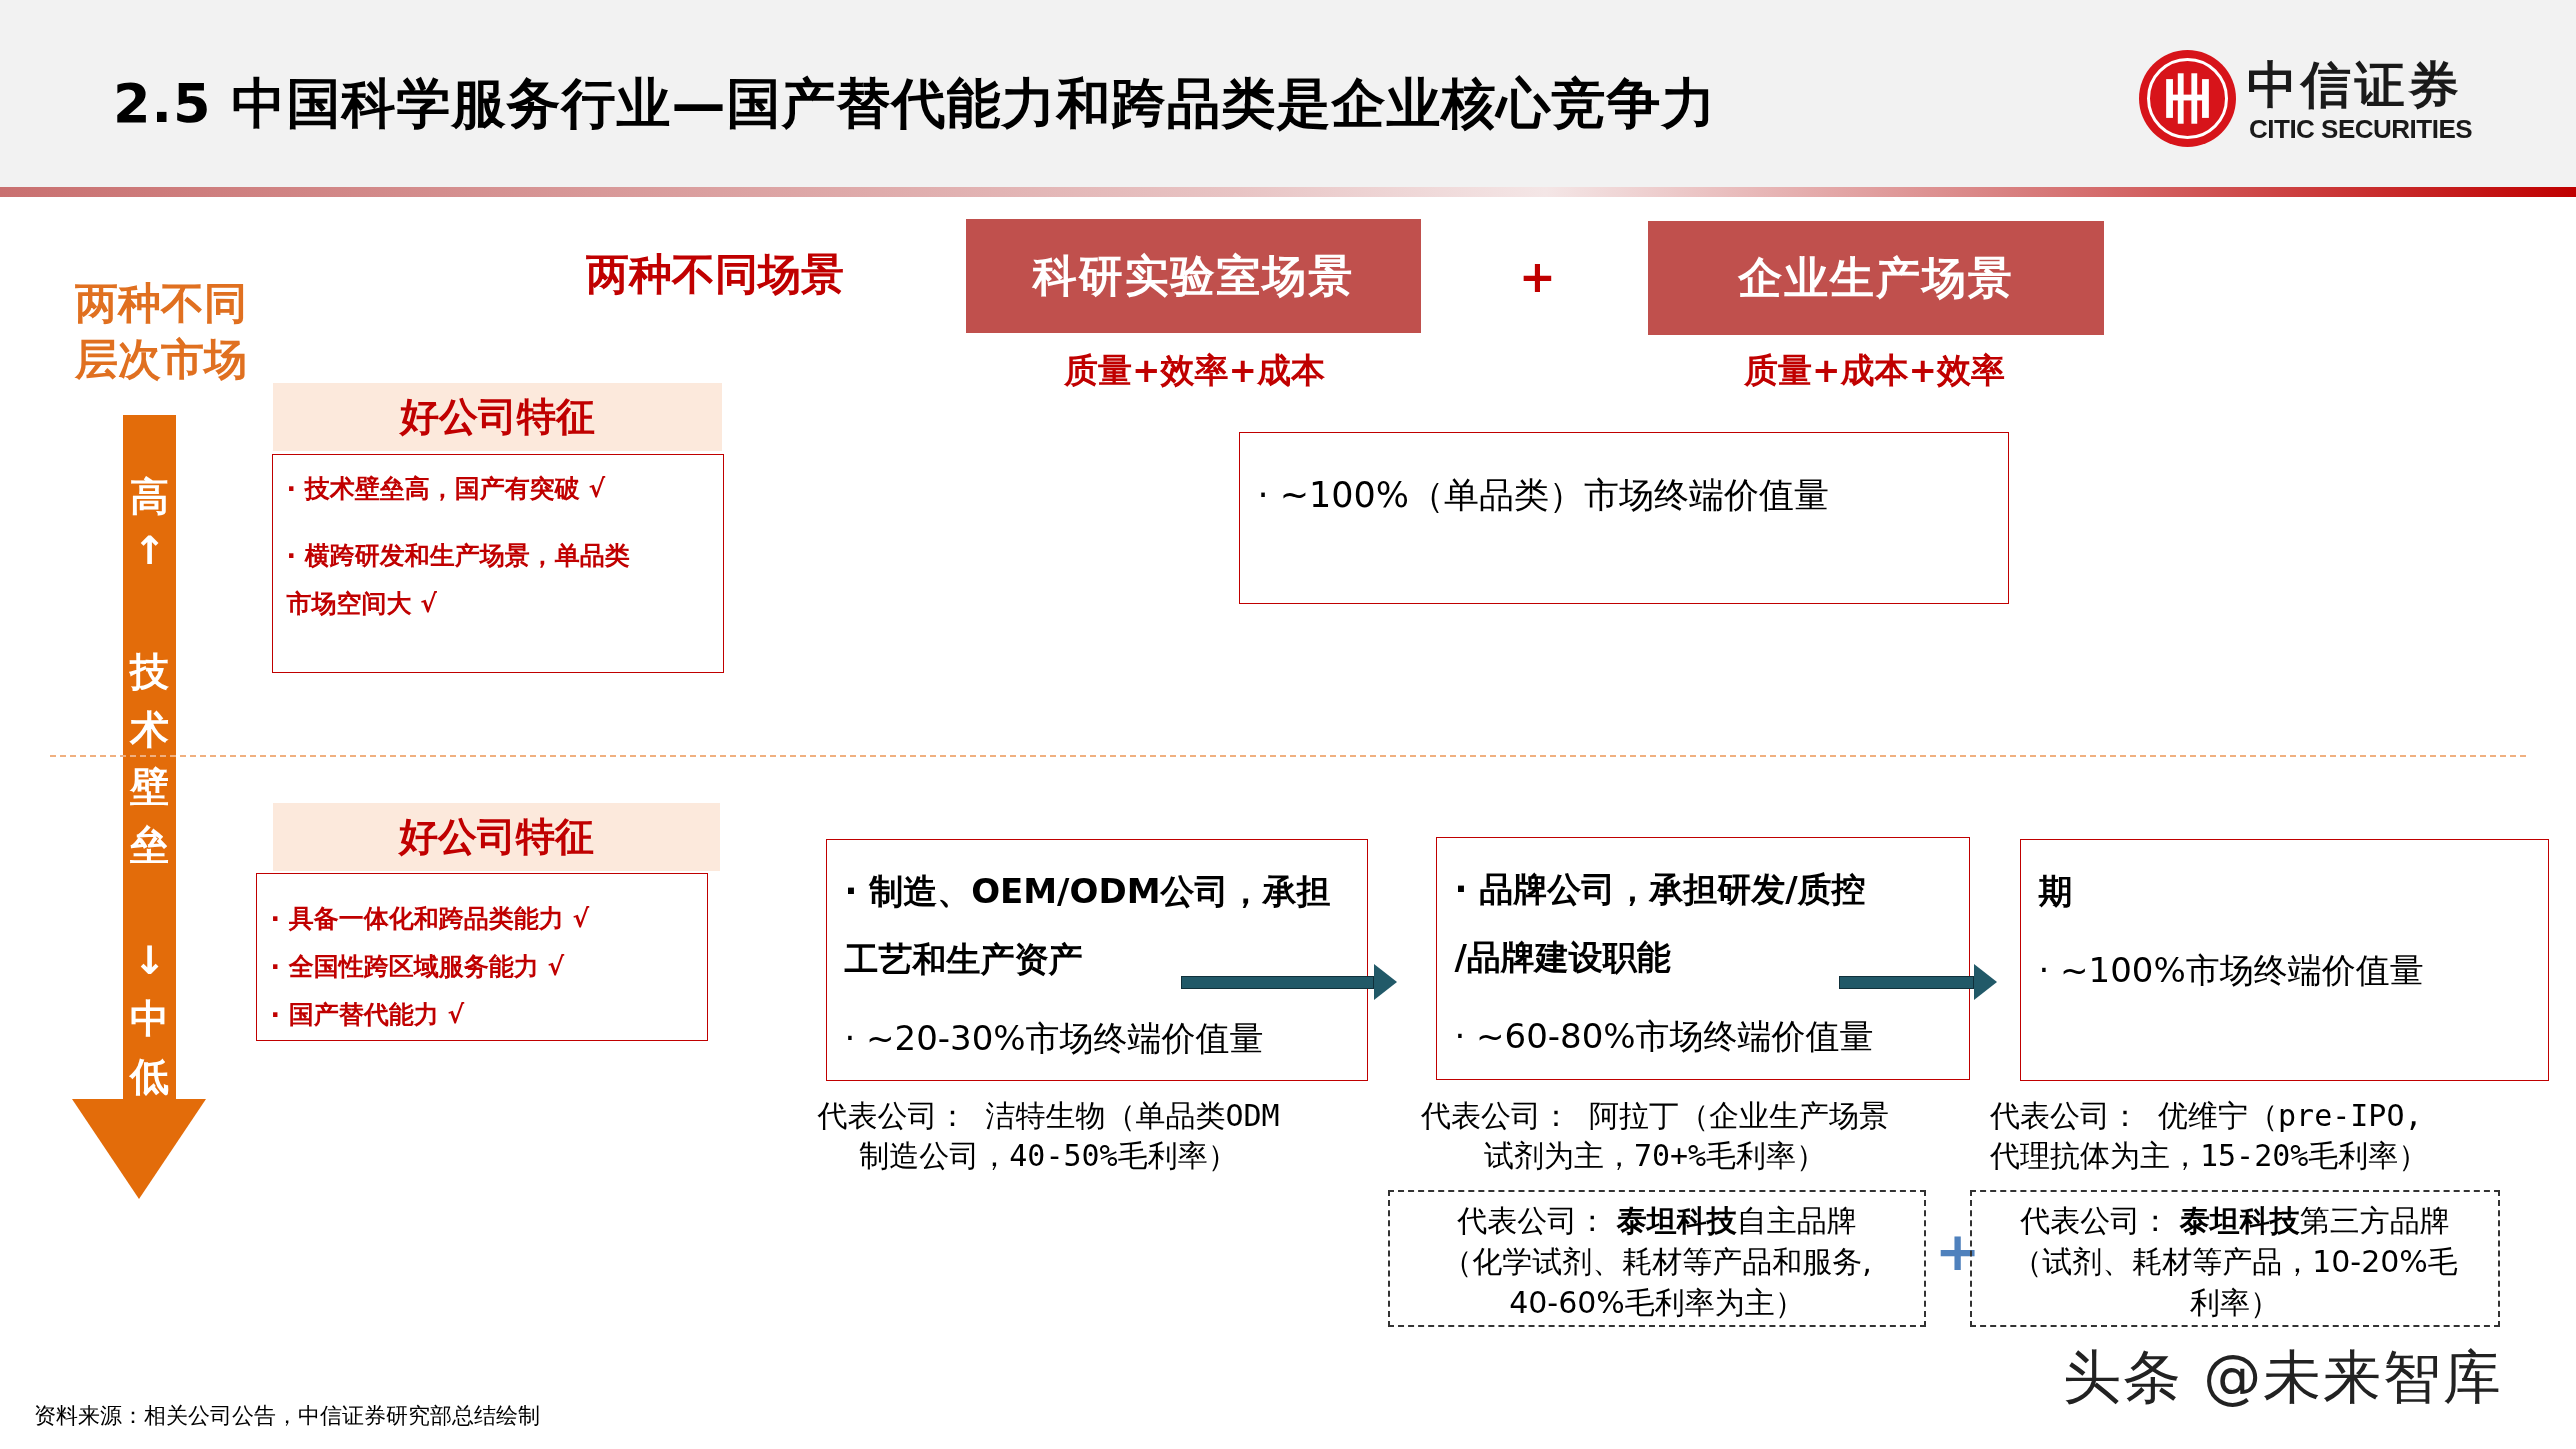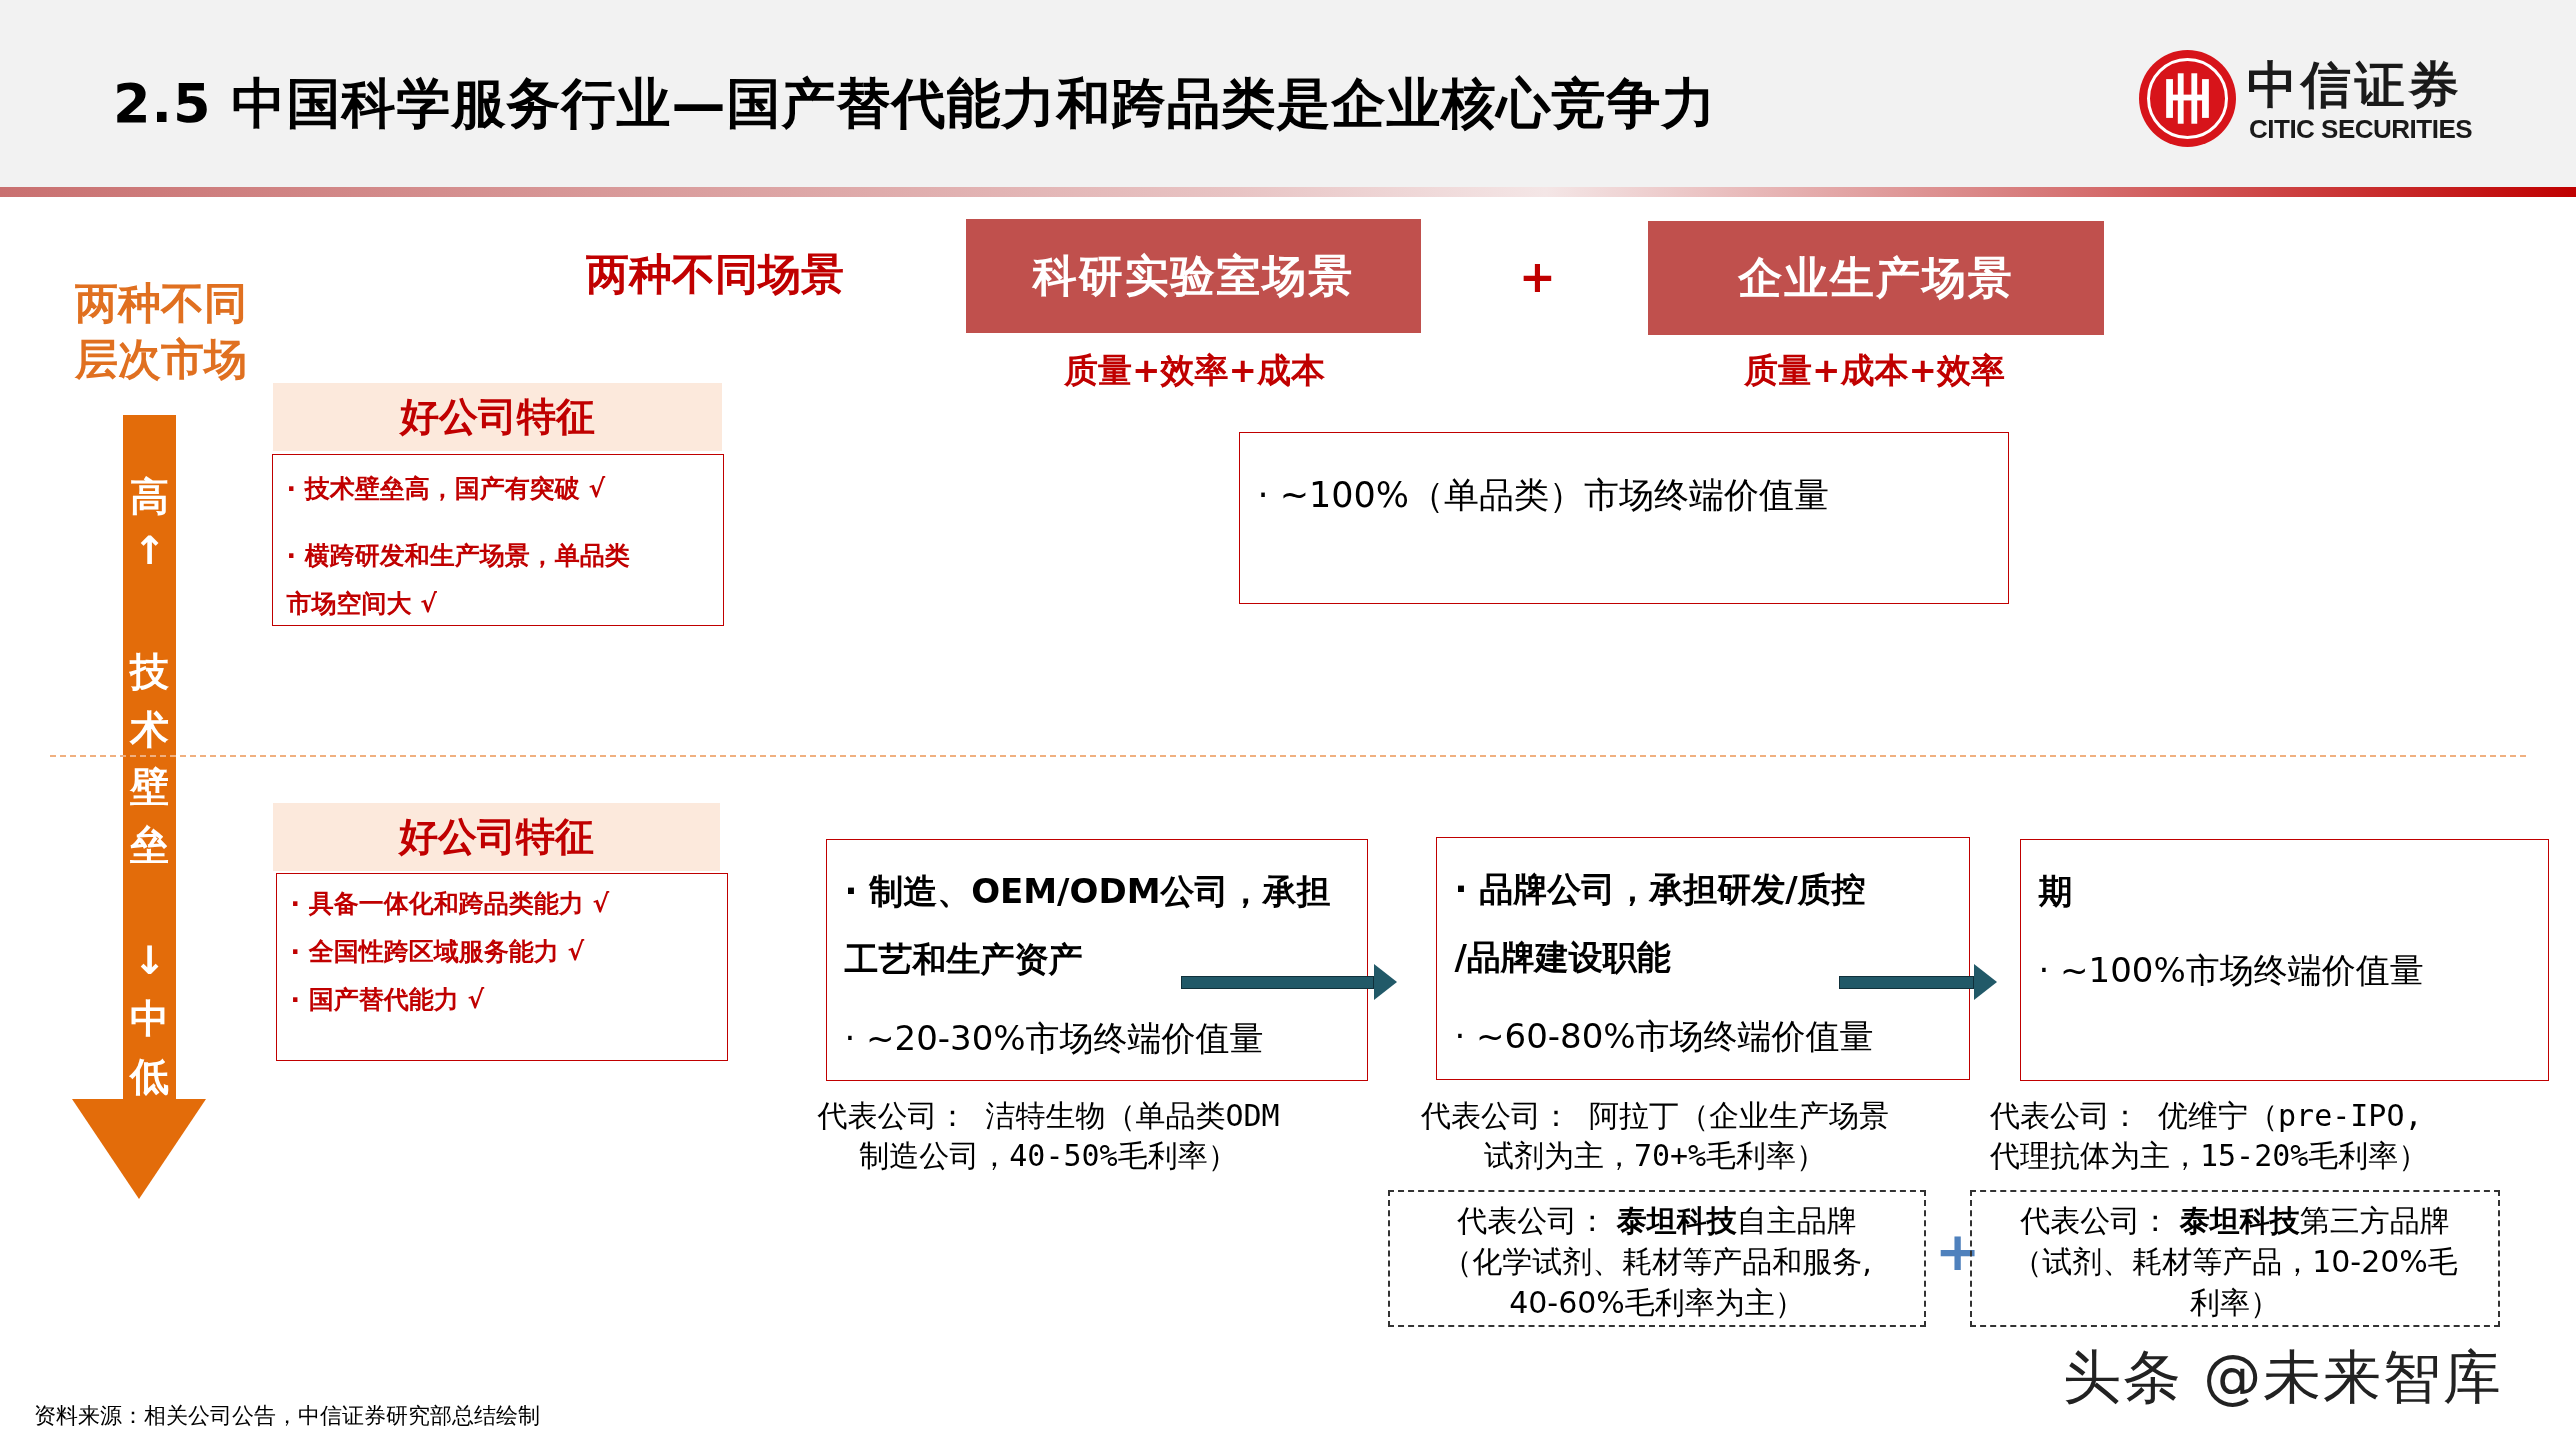--- a/index.html
+++ b/index.html
@@ -97,41 +97,41 @@
 <div class="abs arrow-text" style="top:522px;">↑</div>
 <div class="abs arrow-text" style="top:643px;">技</div>
 <div class="abs arrow-text" style="top:701px;">术</div>
 <div class="abs arrow-text" style="top:758px;">壁</div>
 <div class="abs arrow-text" style="top:816px;">垒</div>
 <div class="abs arrow-text" style="top:932px;">↓</div>
 <div class="abs arrow-text" style="top:990px;">中</div>
 <div class="abs arrow-text" style="top:1048px;">低</div>
 
 <div class="abs feature-head" style="left:273px; top:383px; width:449px;">好公司特征</div>
-<div class="abs feature-box" style="left:272px; top:454px; width:452px; height:172px;">
+<div class="abs feature-box" style="left:272px; top:454px; width:452px; height:219px;">
   <div class="row">· 技术壁垒高，国产有突破  √</div>
   <div class="row" style="margin-top:19.3px;">· 横跨研发和生产场景，单品类</div>
   <div class="row">市场空间大  √</div>
 </div>
 
 <div class="abs scenario-label">两种不同场景</div>
 <div class="abs scenario-box" style="left:966px; top:219px; width:455px; height:114px;">科研实验室场景</div>
 <div class="abs plus-red">+</div>
 <div class="abs scenario-box" style="left:1648px; top:221px; width:456px; height:114px;">企业生产场景</div>
 <div class="abs criteria" style="left:1064px; top:348px;">质量+效率+成本</div>
 <div class="abs criteria" style="left:1744px; top:348px;">质量+成本+效率</div>
 
 <div class="abs integrated-box">
   <div class="row">· ~100%（单品类）市场终端价值量</div>
 </div>
 
 <div class="abs divider"></div>
 
 <div class="abs feature-head" style="left:273px; top:803px; width:447px;">好公司特征</div>
-<div class="abs feature-box" style="left:276px; top:873px; width:452px; height:188px; padding-top:6px;">
+<div class="abs feature-box" style="left:256px; top:873px; width:452px; height:168px; padding-top:21px;">
   <div class="row">· 具备一体化和跨品类能力  √</div>
   <div class="row">· 全国性跨区域服务能力  √</div>
   <div class="row">· 国产替代能力  √</div>
 </div>
 
 <div class="abs chain-box" style="left:778px; top:839px; width:542px; height:242px;">
   <div class="line bold">·   制造、OEM/ODM公司，承担</div>
   <div class="line bold">工艺和生产资产</div>
   <div class="value">· ~20-30%市场终端价值量</div>
 </div>

